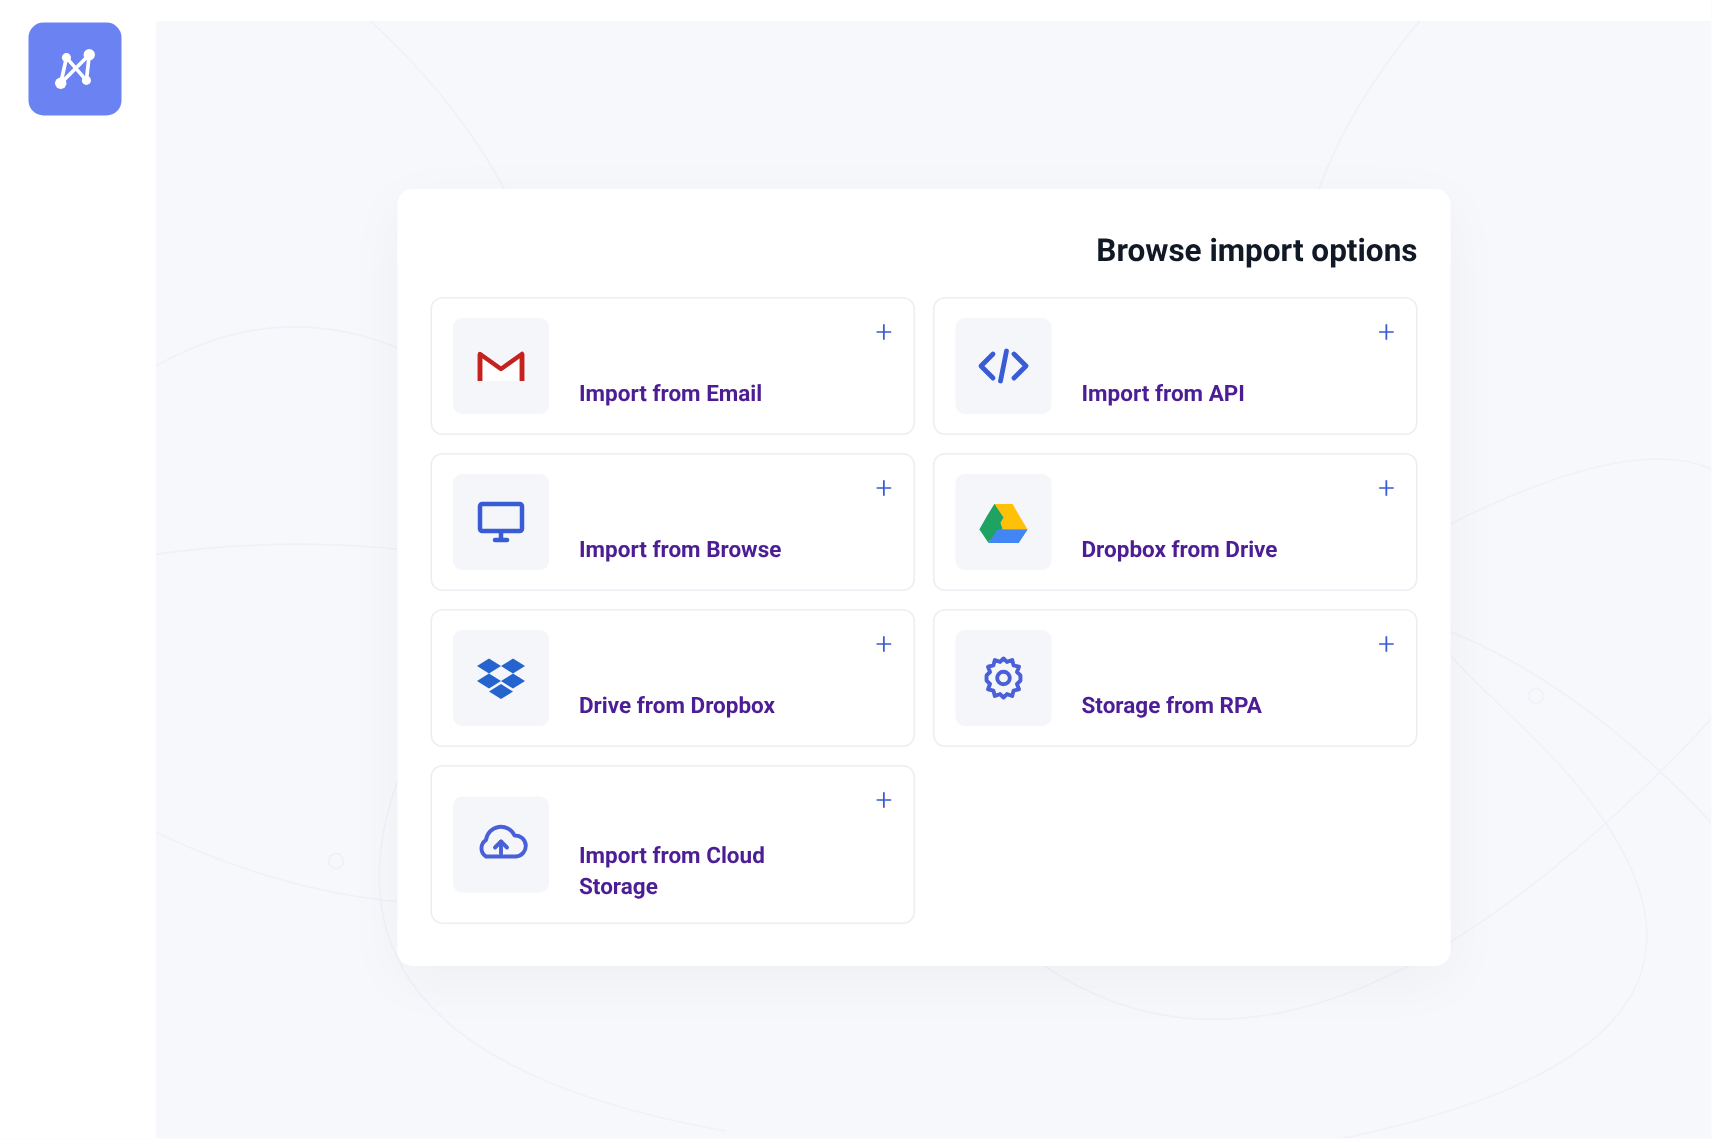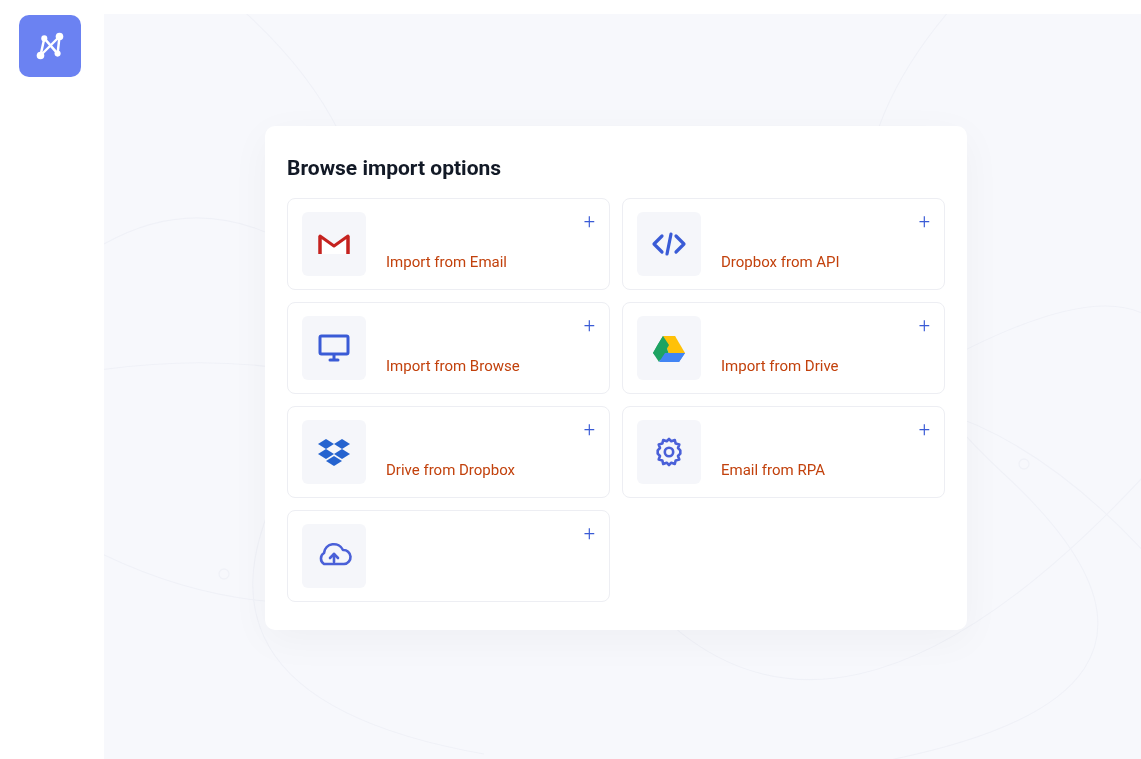--- a/index.html
+++ b/index.html
@@ -46,20 +46,21 @@
       background: #fff;
       border-radius: 10px;
       padding: 30px 22px 28px 22px;
       box-shadow: 0 10px 40px rgba(0,0,0,0.04);
     }
     .card-title {
       font-size: 21px;
       font-weight: 700;
       color: #121926;
       margin-bottom: 18px;
+      text-align: right;
     }
     .grid {
       display: grid;
       grid-template-columns: 1fr 1fr;
       gap: 12px;
     }
     .option {
       border: 1px solid #edeef3;
       border-radius: 8px;
       padding: 13px 14px;
@@ -75,23 +76,23 @@
       height: 64px;
       background: #f5f6fa;
       border-radius: 6px;
       display: flex;
       align-items: center;
       justify-content: center;
       flex-shrink: 0;
     }
     .option .label {
       font-size: 15px;
-      color: #c2410c;
+      color: #4c1d95;
       line-height: 1.4;
-      font-weight: 400;
+      font-weight: 700;
       max-width: 150px;
       margin-top: 36px;
     }
     .option .plus {
       position: absolute;
       top: 12px;
       right: 14px;
       color: #3a5bd6;
       font-size: 20px;
       font-weight: 300;
@@ -151,21 +152,21 @@
       </div>
 
       <div class="option">
         <div class="icon-wrap">
           <svg width="36" height="28" viewBox="0 0 36 28">
             <polyline points="11,6 3,14 11,22" fill="none" stroke="#3a5bd6" stroke-width="3.2" stroke-linecap="round" stroke-linejoin="round"></polyline>
             <polyline points="25,6 33,14 25,22" fill="none" stroke="#3a5bd6" stroke-width="3.2" stroke-linecap="round" stroke-linejoin="round"></polyline>
             <line x1="20" y1="4" x2="16" y2="24" stroke="#3a5bd6" stroke-width="3.2" stroke-linecap="round"></line>
           </svg>
         </div>
-        <div class="label">Dropbox from API</div>
+        <div class="label">Import from API</div>
         <div class="plus">+</div>
       </div>
 
       <div class="option">
         <div class="icon-wrap">
           <svg width="36" height="32" viewBox="0 0 36 32">
             <rect x="4" y="4" width="28" height="18" rx="1.5" fill="none" stroke="#3a5bd6" stroke-width="3"></rect>
             <line x1="14" y1="28" x2="22" y2="28" stroke="#3a5bd6" stroke-width="3" stroke-linecap="round"></line>
             <line x1="18" y1="22" x2="18" y2="28" stroke="#3a5bd6" stroke-width="3"></line>
           </svg>
@@ -179,21 +180,21 @@
           <svg width="34" height="30" viewBox="0 0 34 30">
             <polygon points="11,3 23,3 33,20 27,29 7,29 1,20" fill="none"></polygon>
             <polygon points="11,3 23,3 28.5,20 16.5,20" fill="#FFC107"></polygon>
             <polygon points="11,3 16.5,20 10.5,29 1,20 6,11" fill="#1EA362"></polygon>
             <polygon points="16.5,20 28.5,20 33,20 27,29 10.5,29" fill="#4285F4"></polygon>
             <polygon points="11,3 23,3 33,20 21,20" fill="#FFC107"></polygon>
             <polygon points="11,3 1,20 7,29 17,12" fill="#1EA362"></polygon>
             <polygon points="7,29 27,29 33,20 13,20" fill="#4285F4"></polygon>
           </svg>
         </div>
-        <div class="label">Import from Drive</div>
+        <div class="label">Dropbox from Drive</div>
         <div class="plus">+</div>
       </div>
 
       <div class="option">
         <div class="icon-wrap">
           <svg width="34" height="30" viewBox="0 0 34 30">
             <polygon points="9,2 17,7 9,12 1,7" fill="#2563cf"></polygon>
             <polygon points="25,2 33,7 25,12 17,7" fill="#2563cf"></polygon>
             <polygon points="9,12 17,17 9,22 1,17" fill="#2563cf"></polygon>
             <polygon points="25,12 33,17 25,22 17,17" fill="#2563cf"></polygon>
@@ -206,30 +207,31 @@
 
       <div class="option">
         <div class="icon-wrap">
           <svg width="32" height="32" viewBox="0 0 32 32">
             <g fill="none" stroke="#4a60d8" stroke-width="2.6" stroke-linejoin="round">
               <circle cx="16" cy="16" r="4.2"></circle>
               <path d="M16 3 L18.3 5.3 L21.8 4 L22.7 7.6 L26.3 8.5 L25 12 L27.3 14.3 L27.3 17.7 L25 20 L26.3 23.5 L22.7 24.4 L21.8 28 L18.3 26.7 L16 29 L13.7 26.7 L10.2 28 L9.3 24.4 L5.7 23.5 L7 20 L4.7 17.7 L4.7 14.3 L7 12 L5.7 8.5 L9.3 7.6 L10.2 4 L13.7 5.3 Z"></path>
             </g>
           </svg>
         </div>
-        <div class="label">Email from RPA</div>
+        <div class="label">Storage from RPA</div>
         <div class="plus">+</div>
       </div>
 
       <div class="option">
         <div class="icon-wrap">
           <svg width="38" height="28" viewBox="0 0 38 28">
             <path d="M29 22 A7 7 0 0 0 28 8 A10 10 0 0 0 9 11 A6.5 6.5 0 0 0 9 22 Z" fill="none" stroke="#4a60d8" stroke-width="2.6" stroke-linejoin="round"></path>
             <polyline points="15,16 19,12 23,16" fill="none" stroke="#4a60d8" stroke-width="2.6" stroke-linecap="round" stroke-linejoin="round"></polyline>
             <line x1="19" y1="12" x2="19" y2="20" stroke="#4a60d8" stroke-width="2.6" stroke-linecap="round"></line>
           </svg>
         </div>
+        <div class="label">Import from Cloud Storage</div>
         <div class="plus">+</div>
       </div>
 
     </div>
   </div>
 </div>
 
 </body></html>

